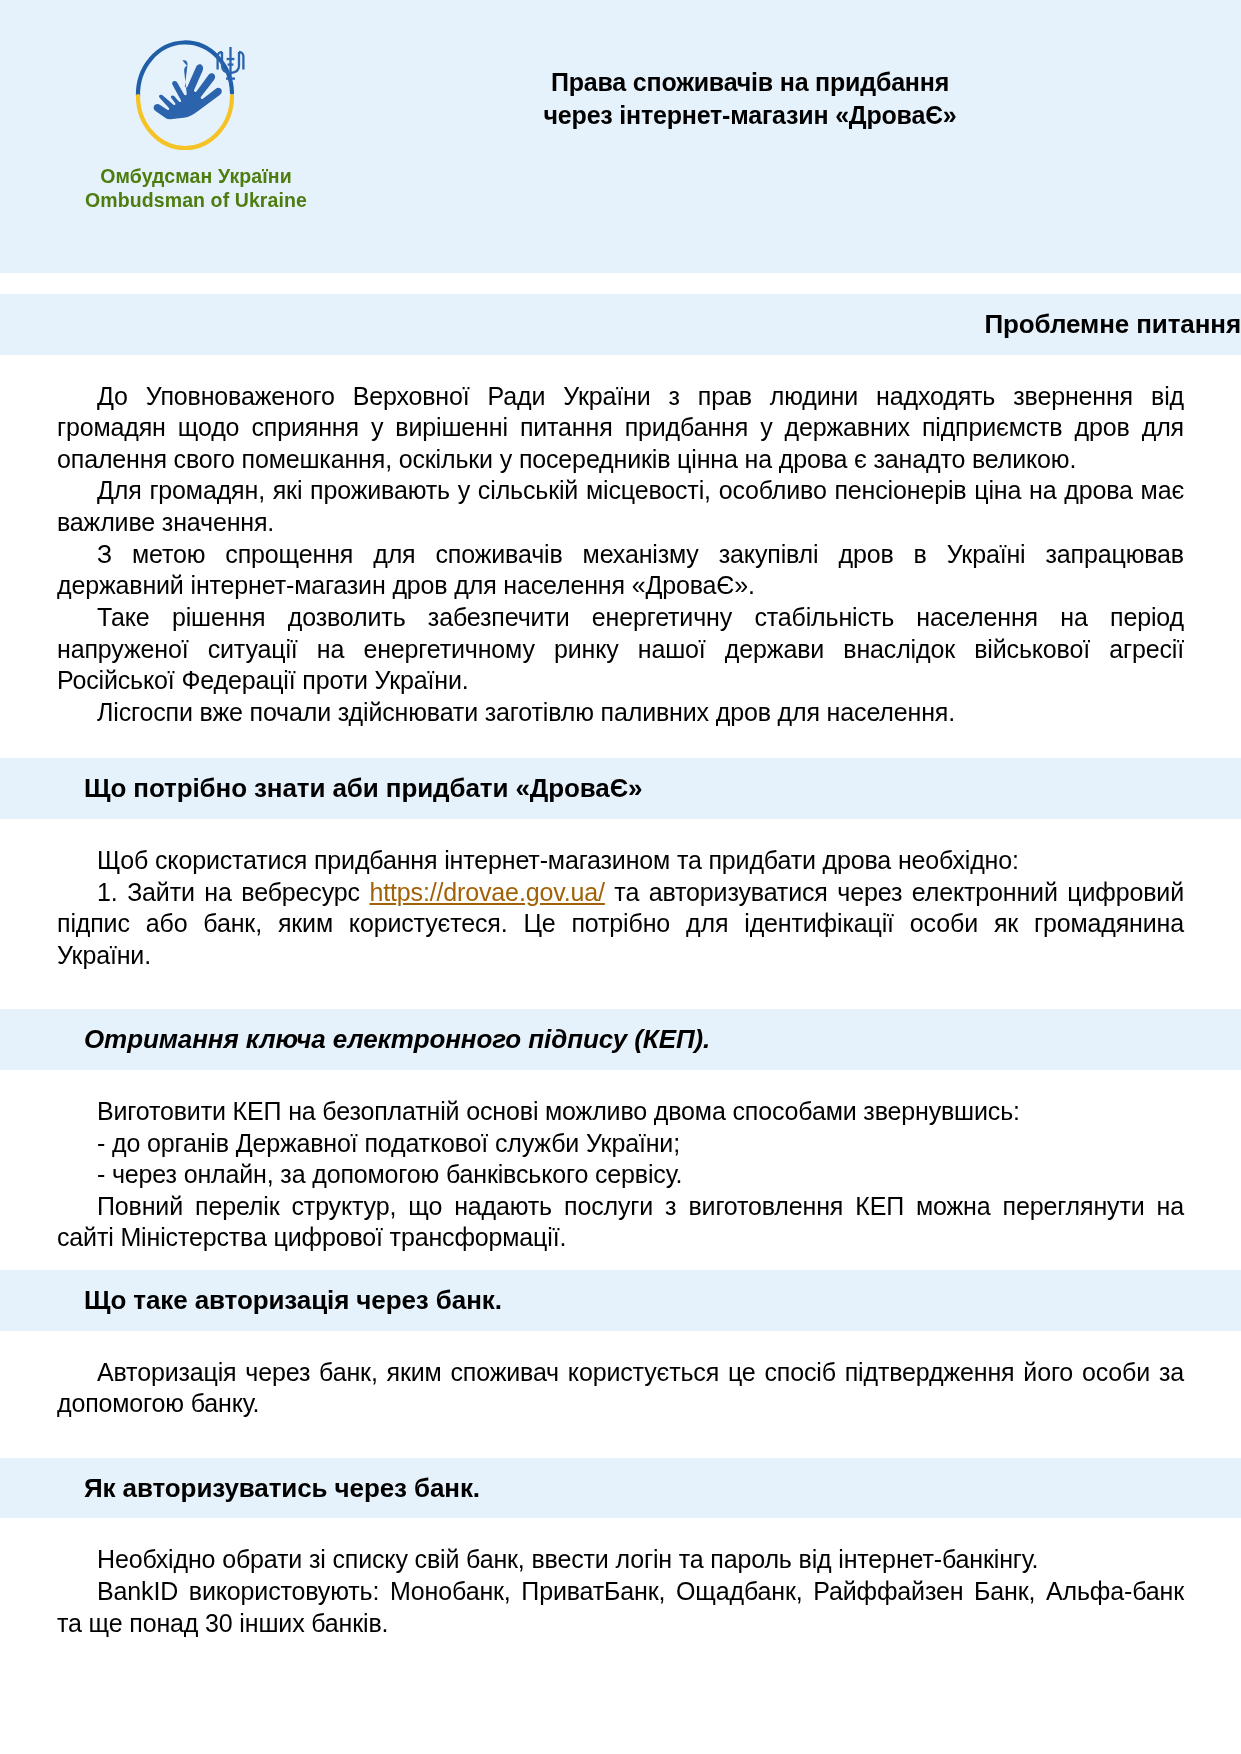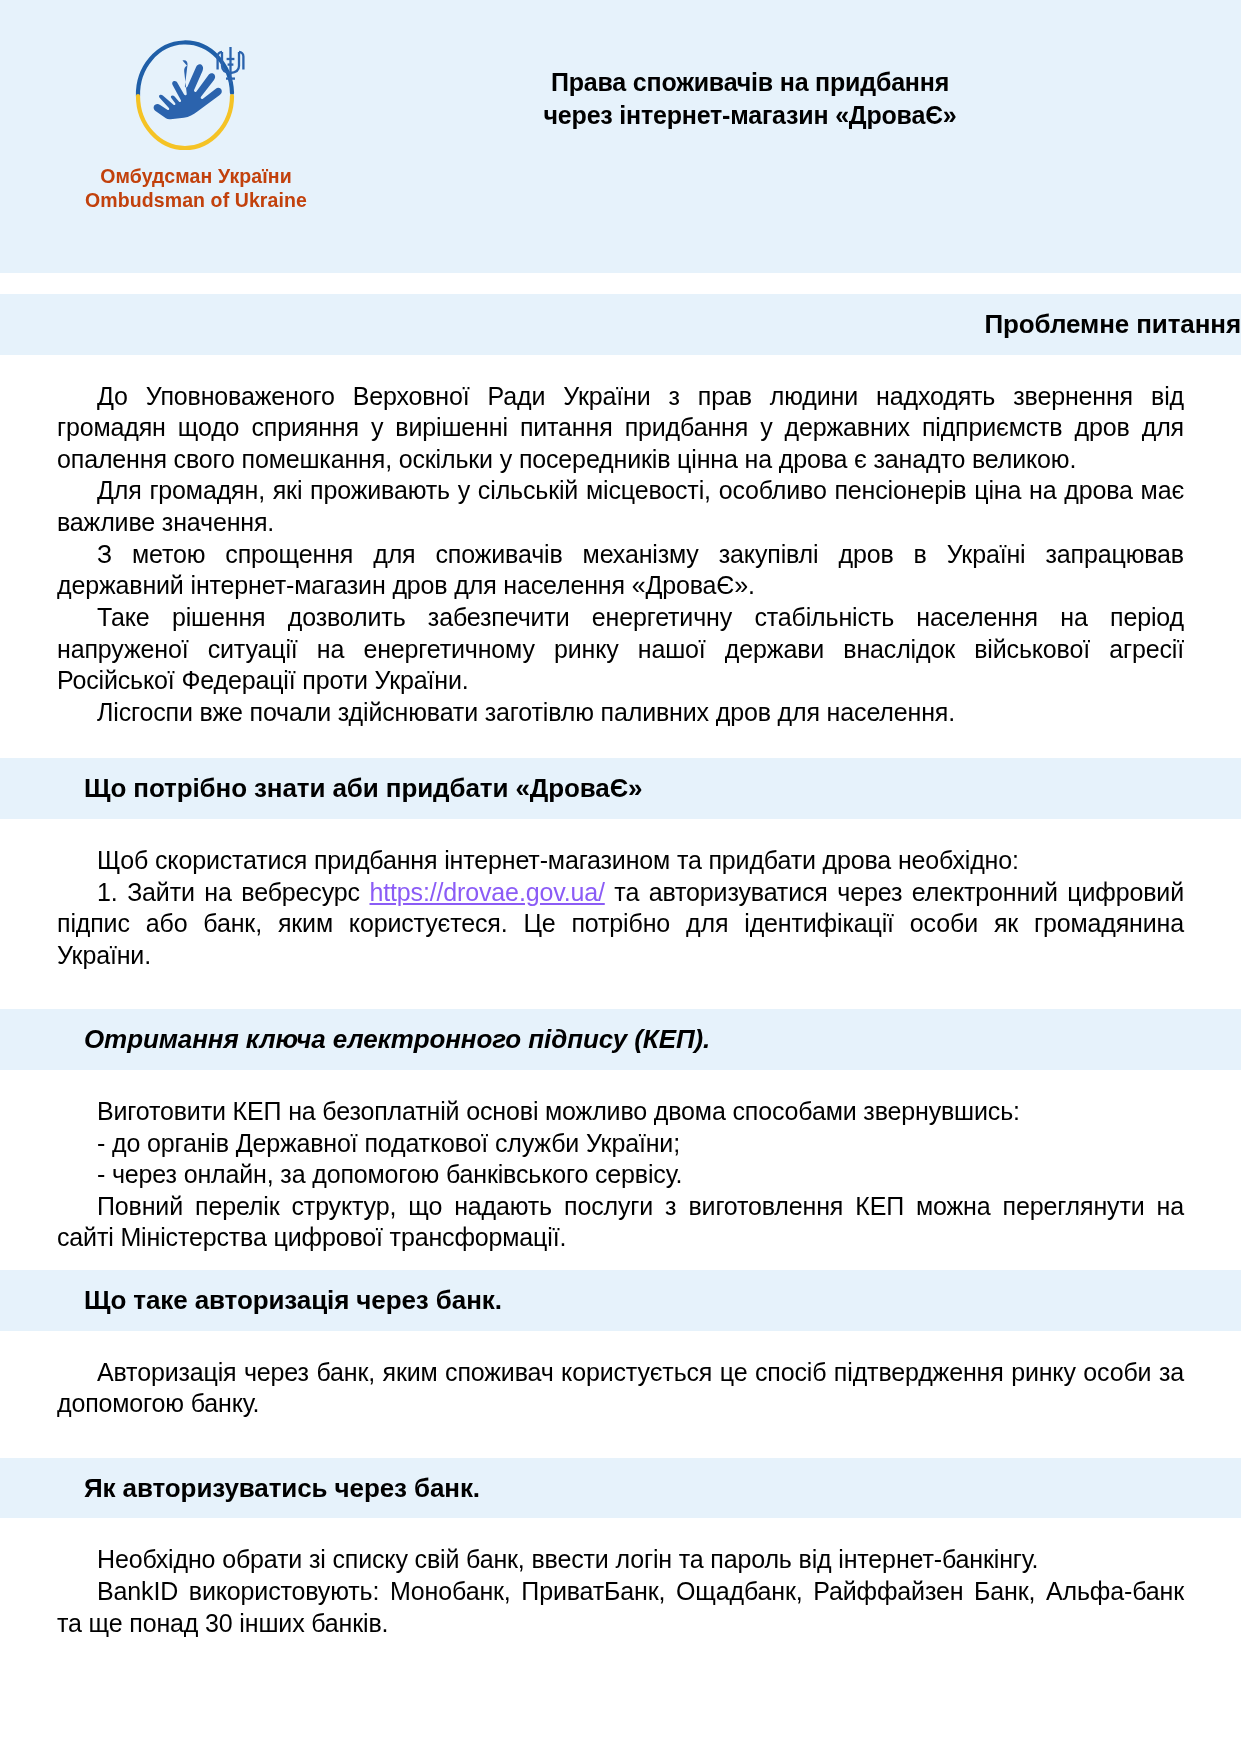--- a/index.html
+++ b/index.html
@@ -34,21 +34,21 @@
   }
   .logo-mark {
     width: 148px;
     height: 128px;
     margin: 0 auto;
     display: block;
   }
   .logo-caption-ua,
   .logo-caption-en {
     font-weight: bold;
-    color: #c2410c;
+    color: #4d7c0f;
     letter-spacing: 0.1px;
     line-height: 1.25;
   }
   .logo-caption-ua {
     font-size: 19.5px;
     margin-top: 6px;
   }
   .logo-caption-en {
     font-size: 19.5px;
   }
@@ -94,21 +94,21 @@
     text-align: justify;
     text-align-last: left;
     margin: 0;
     color: #000000;
     letter-spacing: -0.15px;
     word-spacing: 0px;
   }
   .para.indent { text-indent: 40px; }
 
   a.weblink {
-    color: #8b5cf6;
+    color: #a16207;
     text-decoration: underline;
   }
 
   
   .s1-bar { margin-top: 21px; text-align: right; }
   .s1-body { margin-top: 26px; }
   .s2-bar { margin-top: 30px; }
   .s2-body { margin-top: 26px; }
   .s3-bar { margin-top: 38px; font-style: italic; }
   .s3-body { margin-top: 26px; }
@@ -180,21 +180,21 @@
   <p class="para indent">Виготовити КЕП на безоплатній основі можливо двома способами звернувшись:</p>
   <p class="para indent">- до органів Державної податкової служби України;</p>
   <p class="para indent">- через онлайн, за допомогою банківського сервісу.</p>
   <p class="para indent">Повний перелік структур, що надають послуги з виготовлення КЕП можна переглянути на сайті Міністерства цифрової трансформації.</p>
 </div>
 
 <div class="section-bar s4-bar">
   <h2>Що таке авторизація через банк.</h2>
 </div>
 <div class="body-block s4-body">
-  <p class="para indent">Авторизація через банк, яким споживач користується це спосіб підтвердження ринку особи за допомогою банку.</p>
+  <p class="para indent">Авторизація через банк, яким споживач користується це спосіб підтвердження його особи за допомогою банку.</p>
 </div>
 
 <div class="section-bar s5-bar">
   <h2>Як авторизуватись через банк.</h2>
 </div>
 <div class="body-block s5-body">
   <p class="para indent">Необхідно обрати зі списку свій банк, ввести логін та пароль від інтернет-банкінгу.</p>
   <p class="para indent">BankID використовують: Монобанк, ПриватБанк, Ощадбанк, Райффайзен Банк, Альфа-банк та ще понад 30 інших банків.</p>
 </div>
 

